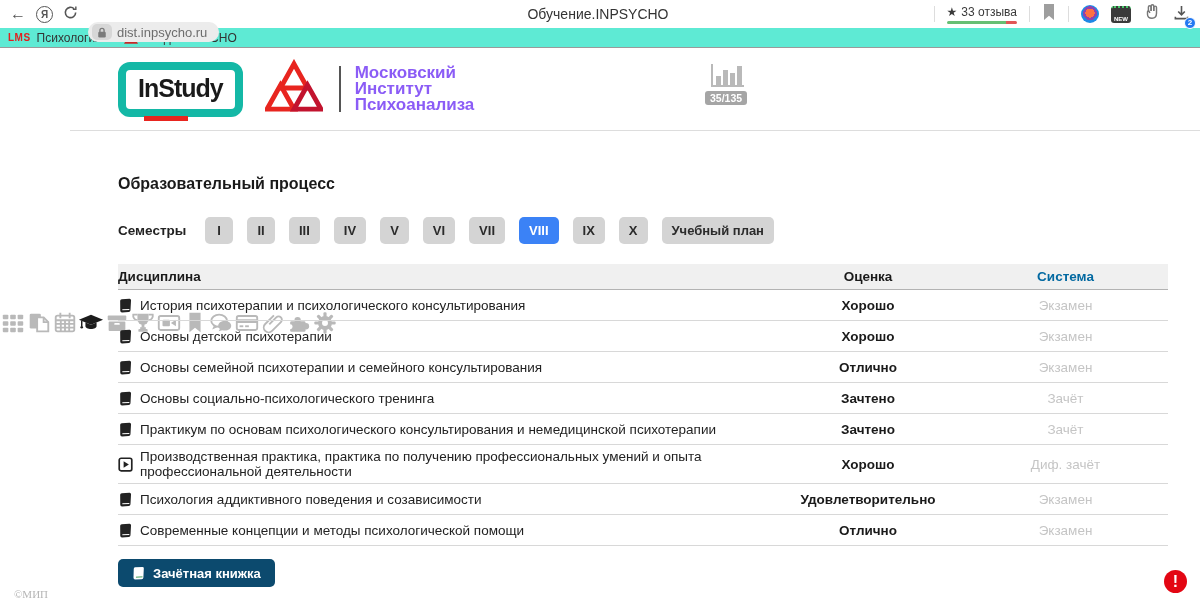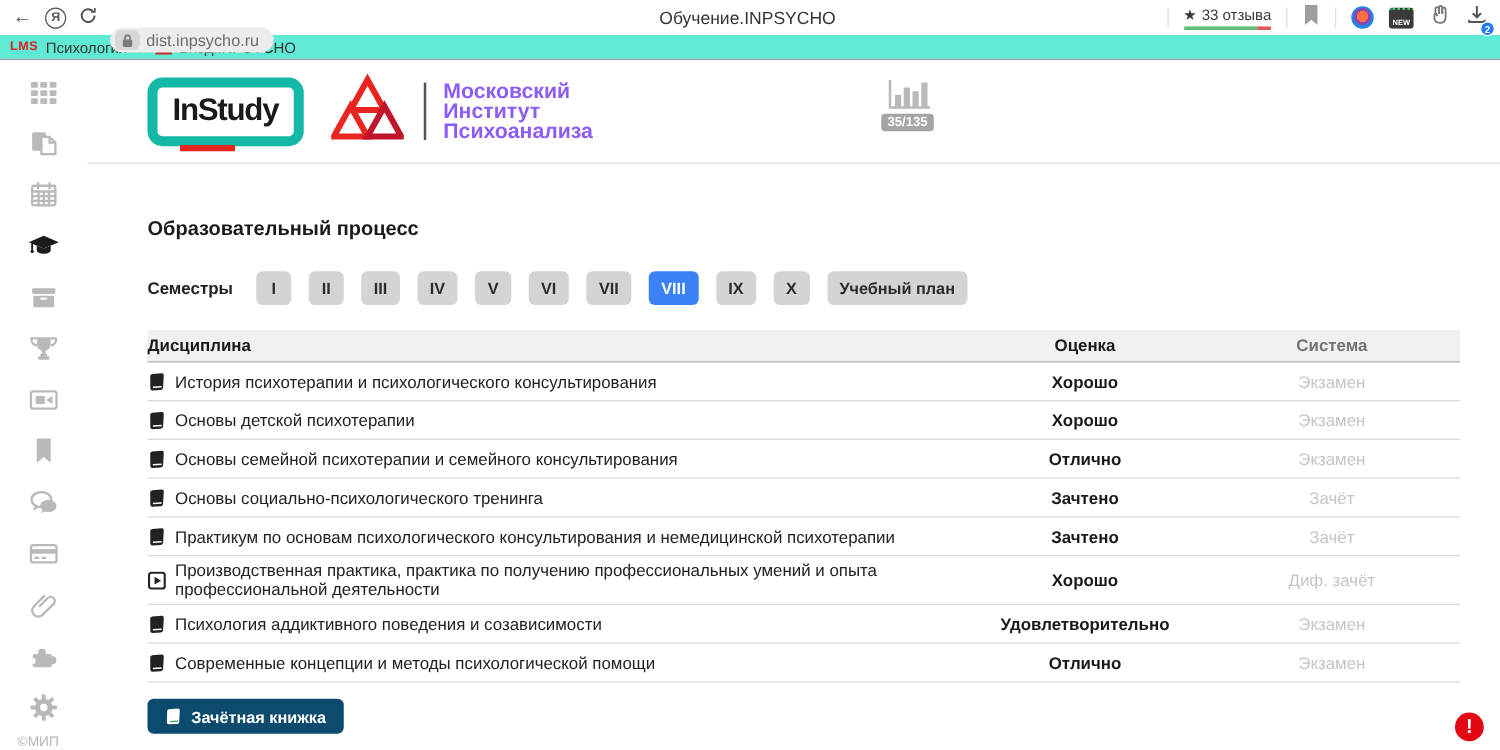--- a/index.html
+++ b/index.html
@@ -35,21 +35,21 @@
               font-size:8px; font-weight:bold; width:12px; height:12px; border-radius:50%;
               display:flex; align-items:center; justify-content:center; border:1px solid #fff; }
 
   .bookmarks { height:19px; display:flex; align-items:center; gap:8px; padding:0 8px; background:#5eead4; }
   .bm-item { display:flex; align-items:center; gap:6px; font-size:12px; color:#333; }
   .lms-logo { color:#e02020; font-weight:bold; font-size:10px; letter-spacing:0.5px; }
   .chrome-line { height:1px; background:#9a9a9a; }
 
   
   .main { display:flex; height:552px; }
-  .sidebar { width:70px; display:flex; flex-direction:column; align-items:center; padding-top:13px; position:relative; }
+  .sidebar { width:70px; display:flex; flex-direction:row; align-items:center; padding-top:13px; position:relative;font-family:Liberation Serif, serif; }
   .sicon { width:26px; height:26px; margin-bottom:15px; display:flex; align-items:center; justify-content:center; cursor:pointer; }
   .sicon svg { width:26px; height:26px; }
   .copyright { position:absolute; bottom:0; left:14px; font-size:11px; color:#b5b5b5; }
 
   .content { flex:1; position:relative; padding:0 32px 0 48px; }
 
   
   .site-header { position:relative; height:83px; border-bottom:1px solid #ddd;
                  margin:0 -32px 0 -48px; padding:0 32px 0 48px;
                  display:flex; align-items:center; }
@@ -75,21 +75,21 @@
   .tab.active { background:#3b82f6; color:#fff; }
 
   
   .table { margin-top:20px; }
   .trow { display:flex; align-items:center; border-bottom:1px solid #d8d8d8; min-height:31px; }
   .thead { background:#f0f0f0; border-bottom:1px solid #b3b3b3; min-height:26px; }
   .thead .c { font-weight:bold; color:#1a1a1a; font-size:13.5px; }
   .c-disc { flex:1; display:flex; align-items:center; gap:7px; font-size:13.5px; color:#222; padding:4px 0; }
   .c-grade { width:190px; text-align:center; font-weight:bold; font-size:13.5px; color:#1a1a1a; }
   .c-sys { width:205px; text-align:center; font-size:13.5px; color:#c5c5c5; }
-  .thead .c-sys { color:#737373; }
+  .thead .c-sys { color:#0369a1; }
   .row-ico { width:15px; height:15px; flex:0 0 15px; display:inline-flex; }
   .row-ico svg { width:15px; height:15px; }
 
   .gradebook-btn { margin-top:13px; display:inline-flex; align-items:center; gap:7px;
                    background:#0c4a6e; border:none; border-radius:5px; color:#fff;
                    font-family:"Liberation Sans", sans-serif;
                    font-size:13px; font-weight:bold; height:28px; padding:0 14px; cursor:pointer; }
   .alert { position:absolute; right:13px; bottom:7px; width:23px; height:23px; border-radius:50%;
            background:#e30613; color:#fff; font-size:16px; font-weight:bold;
            display:flex; align-items:center; justify-content:center; cursor:pointer; }

